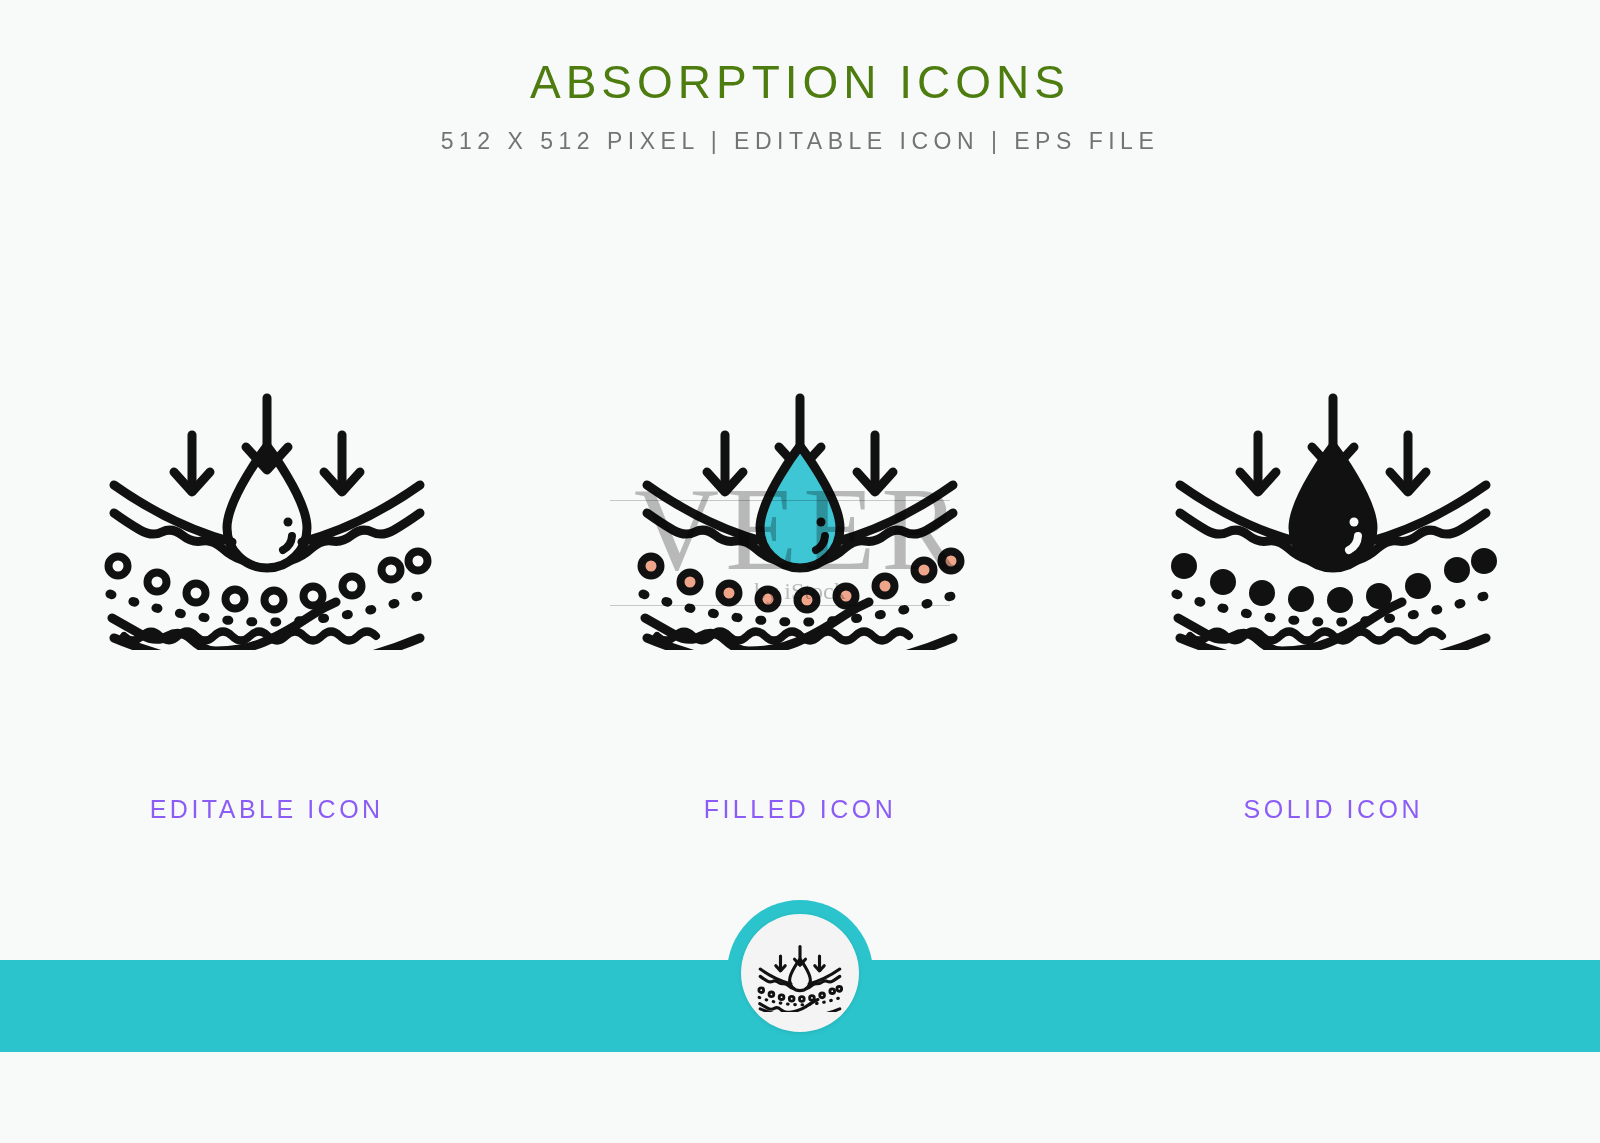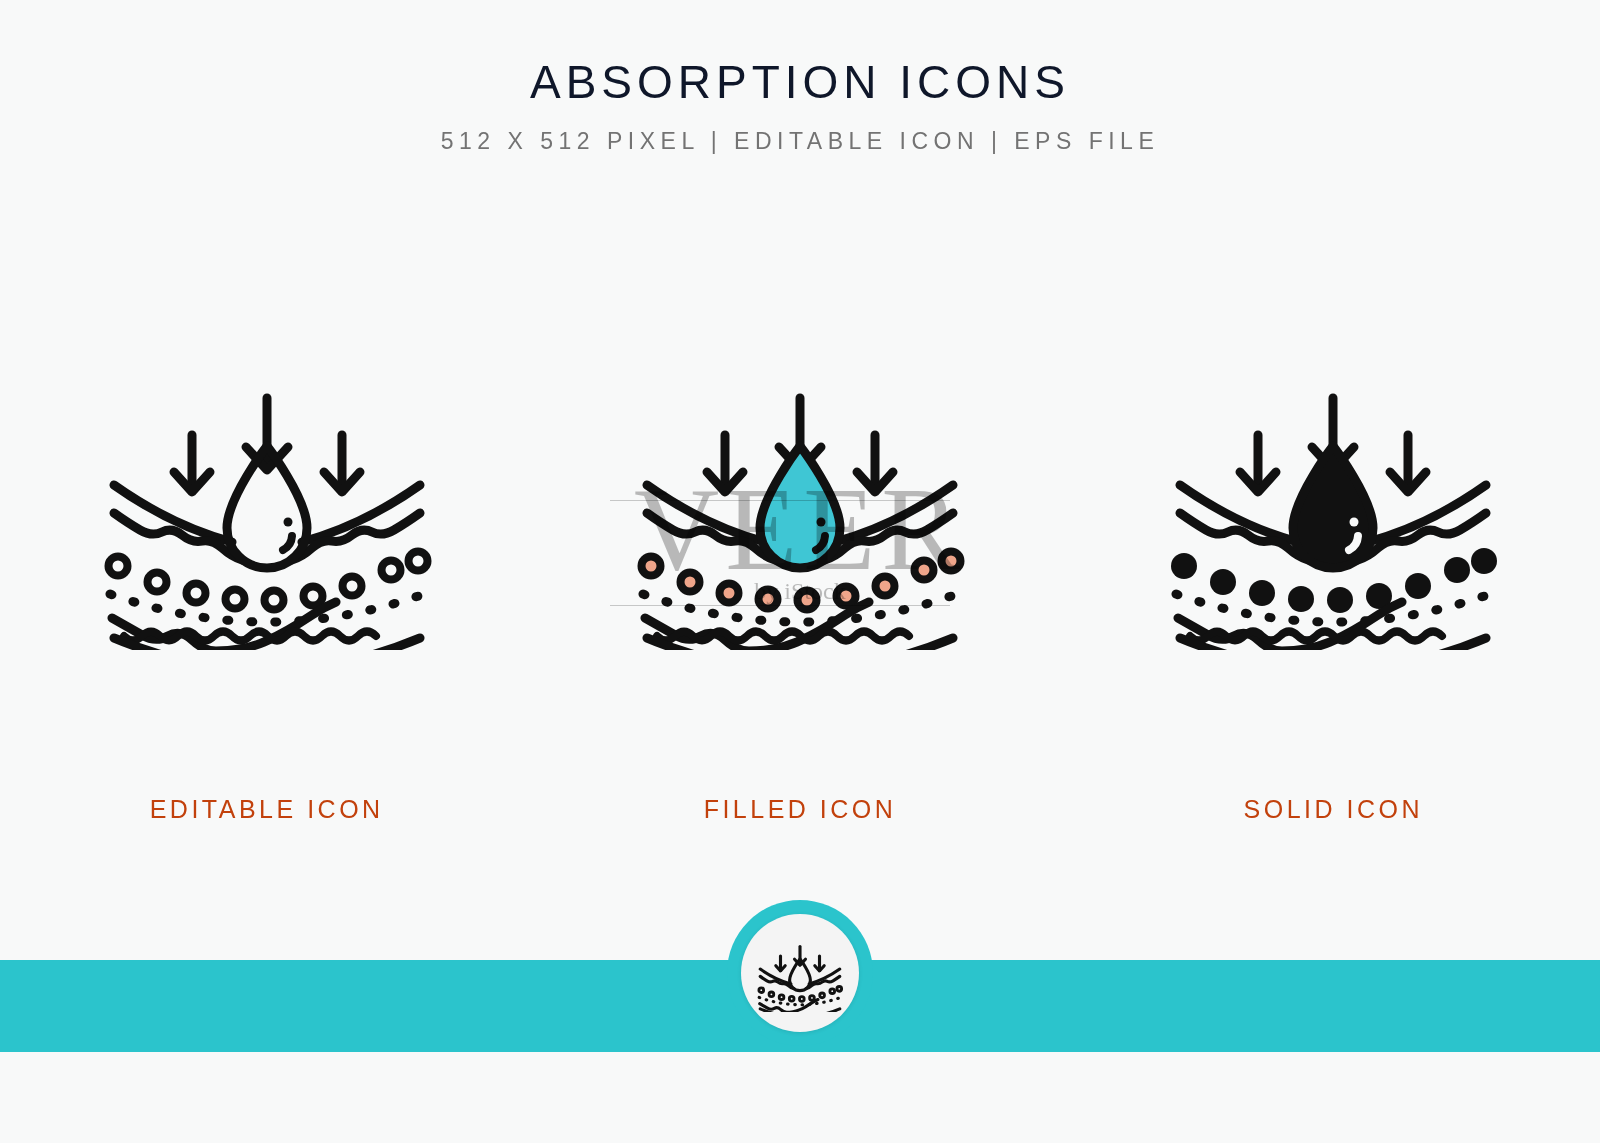--- a/index.html
+++ b/index.html
@@ -24,21 +24,21 @@
   .header {
     position: absolute;
     top: 58px;
     left: 0;
     width: 100%;
     text-align: center;
   }
   .title {
     font-size: 46px;
     letter-spacing: 5px;
-    color: #0f172a;
+    color: #4d7c0f;
     font-weight: 400;
     line-height: 1.05;
     margin: 0;
     font-family: "Liberation Sans", sans-serif;
   }
   .subtitle {
     margin-top: 22px;
     font-size: 23px;
     letter-spacing: 5.5px;
     color: #737373;
@@ -68,21 +68,21 @@
     top: 795px;
     left: 0;
     width: 100%;
     display: flex;
   }
   .label-cell {
     flex: 1 1 0;
     text-align: center;
     font-size: 25px;
     letter-spacing: 3.5px;
-    color: #c2410c;
+    color: #8b5cf6;
   }
 
   
   .teal-bar {
     position: absolute;
     left: 0;
     top: 960px;
     width: 100%;
     height: 92px;
     background: #2bc4cc;

